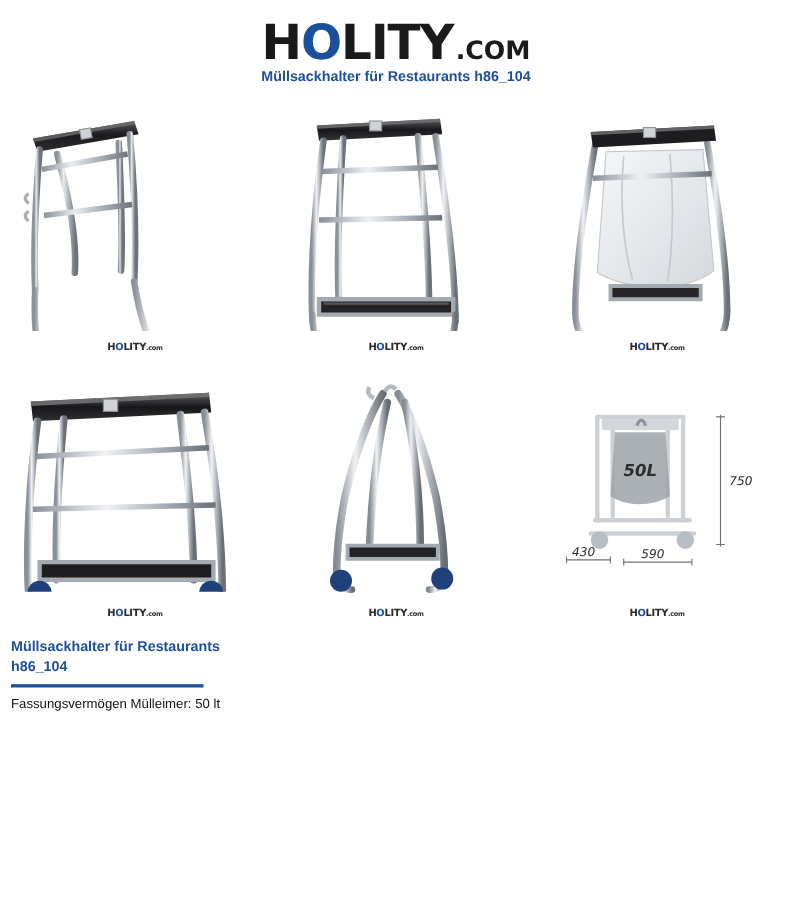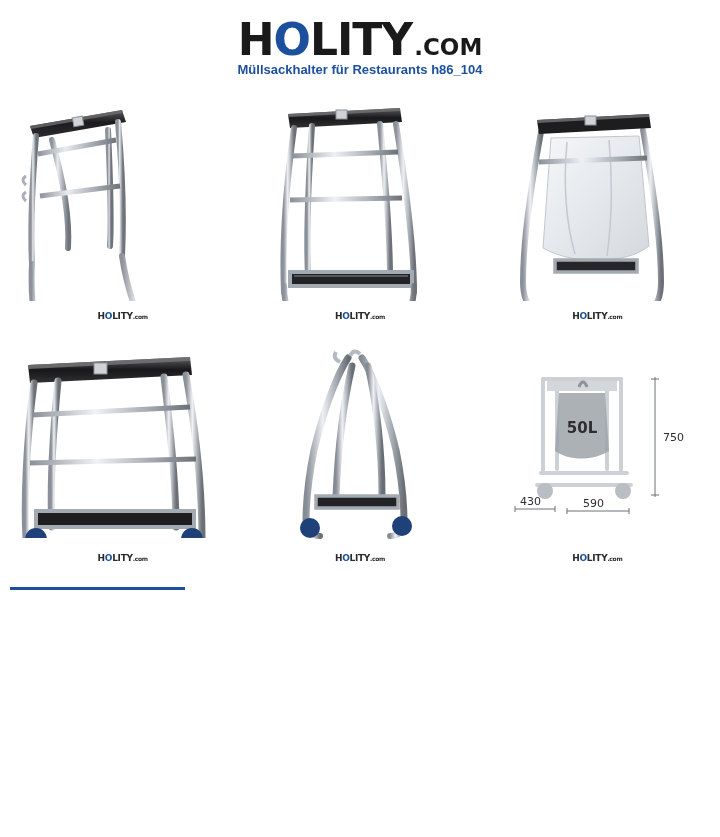--- a/index.html
+++ b/index.html
@@ -62,20 +62,21 @@
     flex-direction: column;
     align-items: center;
     justify-content: flex-end;
   }
   .imgbox {
     flex: 1 1 auto;
     width: 100%;
     display: flex;
     align-items: center;
     justify-content: center;
+    font-style: italic;
   }
   .wm {
     font-size: 9px;
     font-weight: bold;
     color: #2b2b2b;
     letter-spacing: -0.3px;
     padding-bottom: 4px;
     font-family: "DejaVu Sans", sans-serif;
   }
   .wm .blue { color: #1c4f9c; }
@@ -436,16 +437,21 @@
           <text x="86" y="154" font-family="DejaVu Sans, sans-serif" font-size="11" fill="#2d2d30">590</text>
         </svg>
       </div>
       <div class="wm">
         <span>H</span><span class="blue">O</span><span>LITY</span><span class="dc">.com</span>
       </div>
     </div>
   </div>
 
   <div class="bottom">
+    <div class="prod-title">
+      <span>Müllsackhalter für Restaurants</span><br>
+      <span>h86_104</span>
+    </div>
     <div class="rule"></div>
+    <div class="spec">Fassungsvermögen Mülleimer: 50 lt</div>
   </div>
 
 </div>
 
 </body></html>

